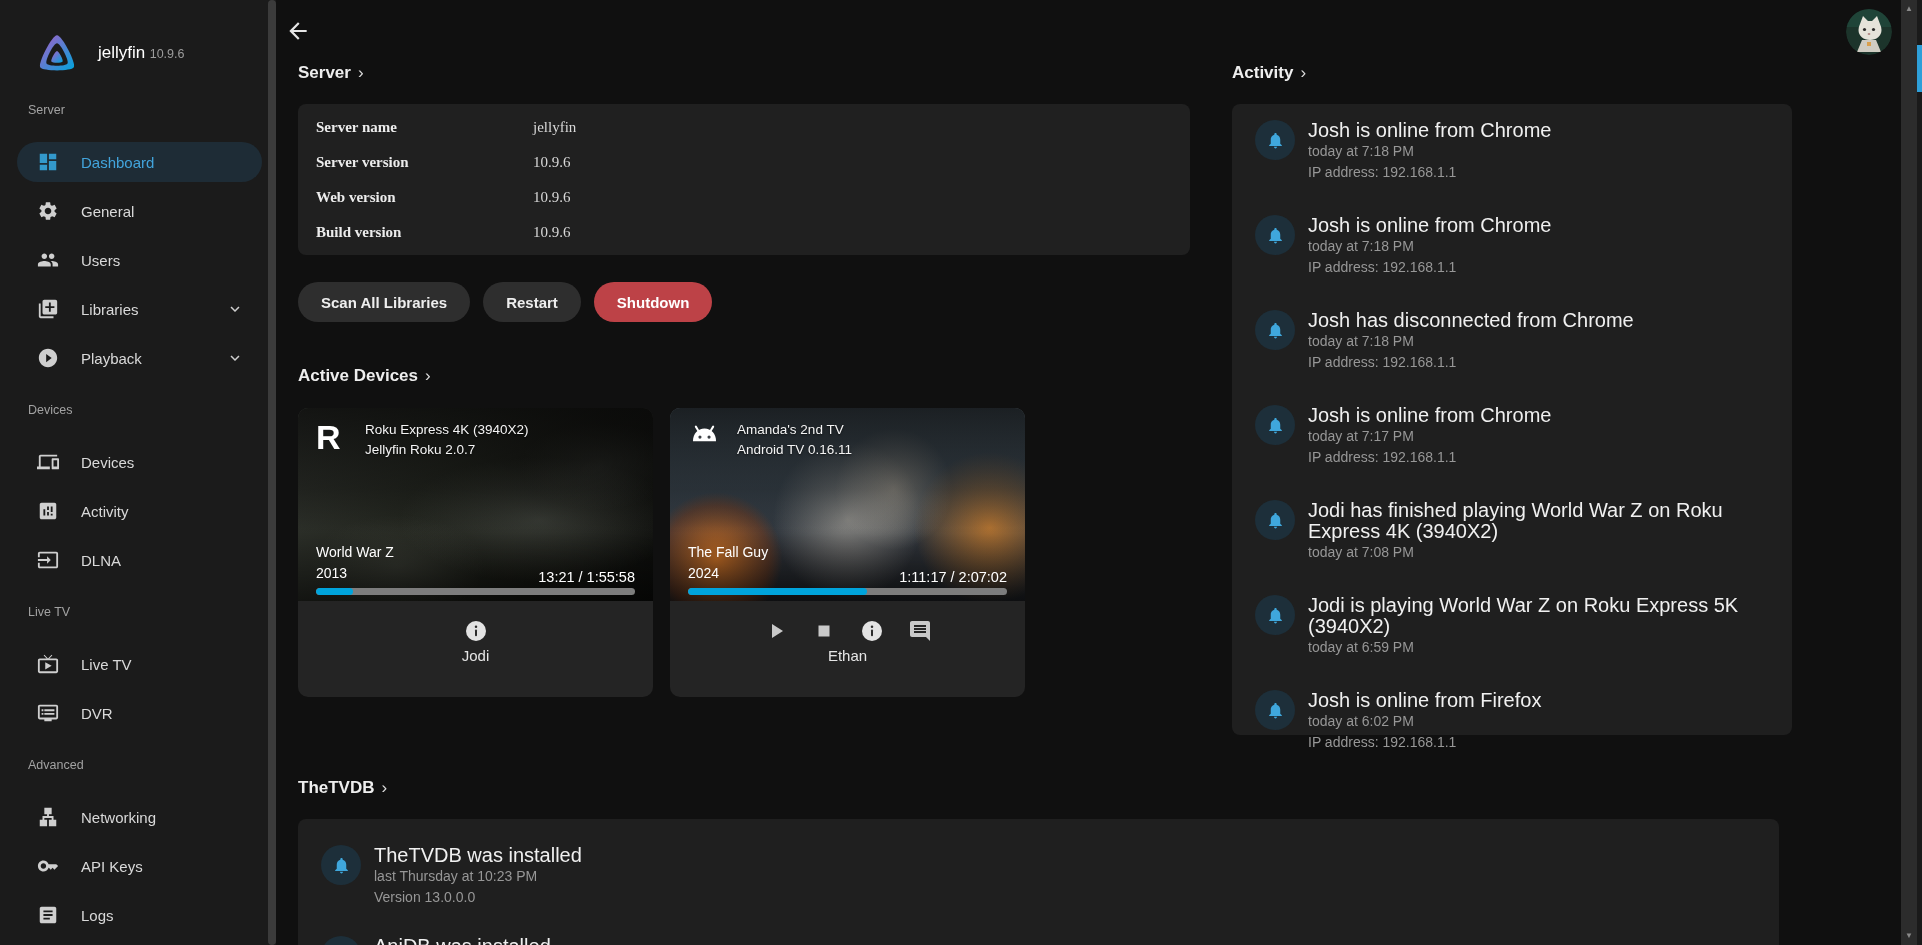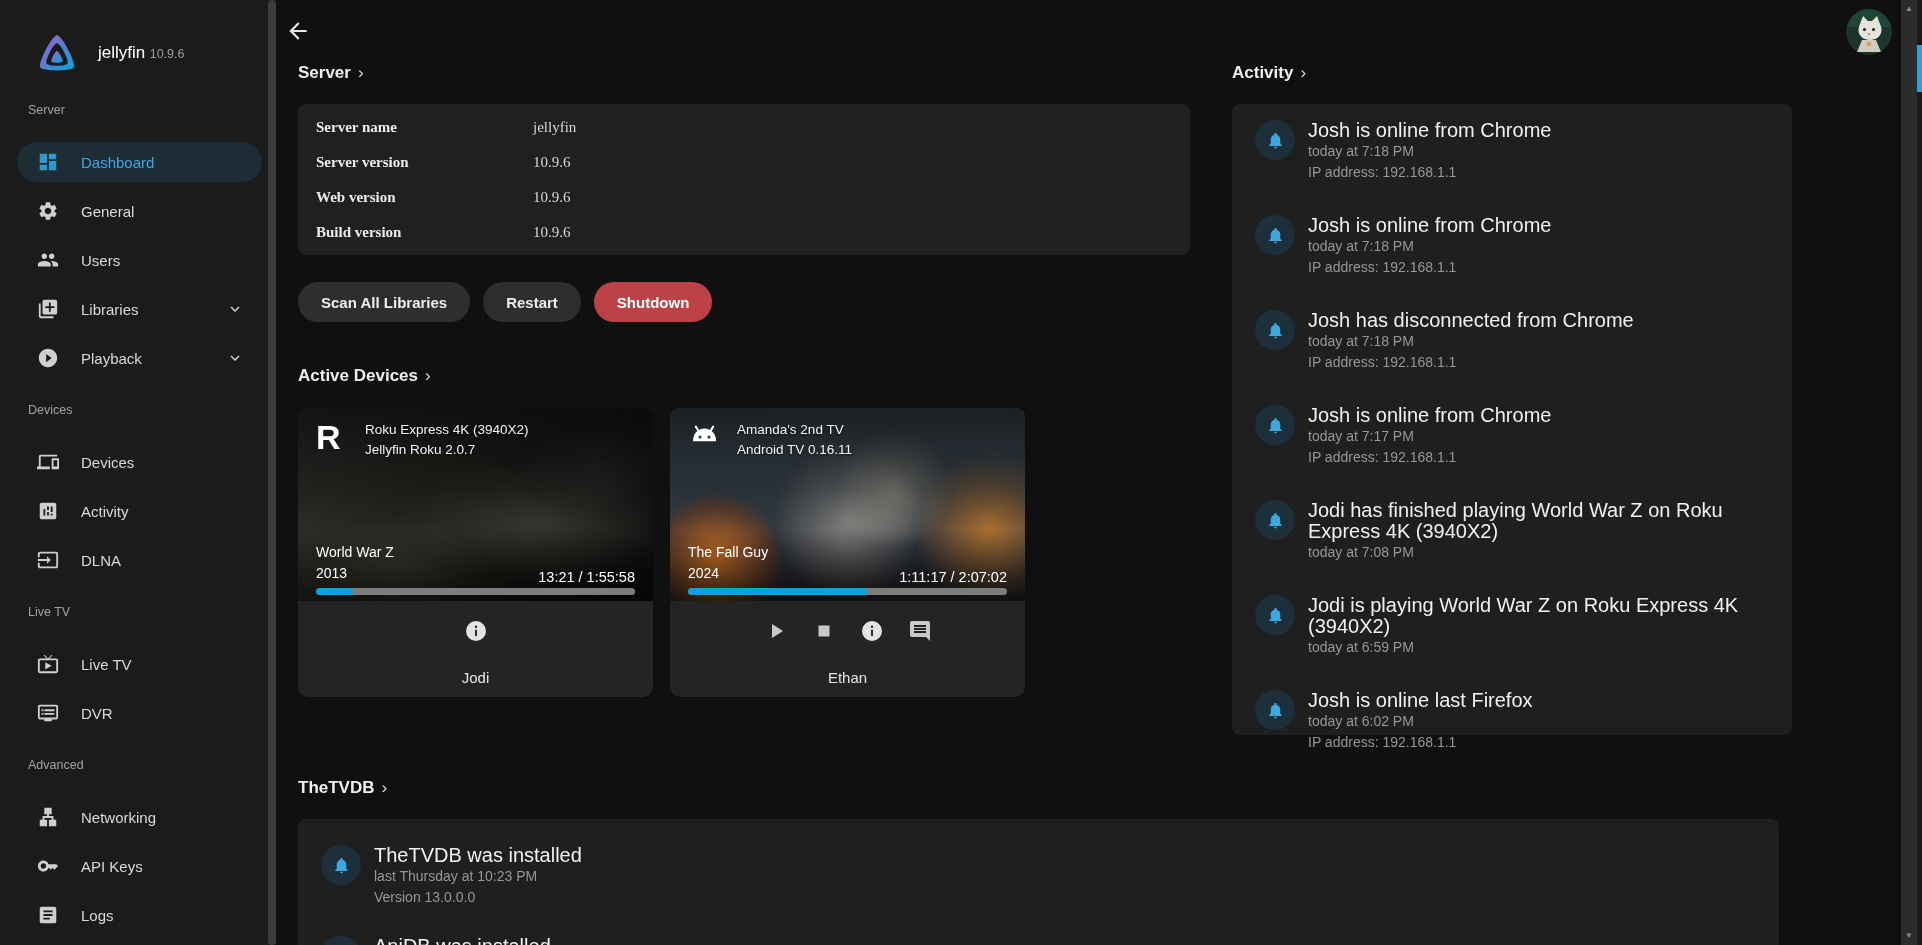--- a/index.html
+++ b/index.html
@@ -100,21 +100,21 @@
   .dev-titles { font-size:13.5px; line-height:1.5; color:#f4f4f4; text-shadow:0 1px 2px rgba(0,0,0,.6); }
   .media-info { position:absolute; z-index:2; left:18px; right:18px; bottom:16px; display:flex; justify-content:space-between; align-items:flex-end; }
   .media-ty { font-size:14px; line-height:1.55; color:#ffffff; }
   .media-time { font-size:14.5px; color:#ffffff; }
   .progress { position:absolute; z-index:2; left:18px; right:18px; bottom:6px; height:7px; border-radius:4px; background:#7d7d7d; overflow:hidden; }
   .progress-fill { height:100%; background:#00a4dc; border-radius:4px; }
   .dev-foot { height:96px; text-align:center; }
   .controls { display:flex; justify-content:center; gap:22px; padding-top:17px; }
   .ctrl-btn { background:none; border:none; width:26px; height:26px; color:#c9c9c9; cursor:pointer; padding:0; }
   .ctrl-btn svg { width:24px; height:24px; display:block; margin:0 auto; }
-  .dev-user { margin-top:25px; font-size:15px; color:#e6e6e6; }
+  .dev-user { margin-top:3px; font-size:15px; color:#e6e6e6; }
   
   .feed-card { position:absolute; background:#1f1f1f; border-radius:8px; padding:16px 14px 16px 23px; }
   #activity-card { left:982px; top:104px; width:560px; height:631px; }
   #alerts-card { left:48px; top:819px; width:1481px; height:220px; }
   .feed-item { display:flex; gap:13px; margin-bottom:32px; cursor:pointer; }
   .feed-avatar {
     width:40px; height:40px; min-width:40px; border-radius:50%;
     background:#1d2f3a; display:flex; align-items:center; justify-content:center; color:#3fa7dc;
   }
   .feed-avatar svg { width:19px; height:19px; }
@@ -499,32 +499,32 @@
           <div class="feed-sub">today at 7:08 PM</div>
         </div>
       </div>
       <div class="feed-item">
         <span class="feed-avatar">
           <svg viewBox="0 0 24 24">
             <path fill="currentColor" d="M12 22c1.1 0 2-.9 2-2h-4c0 1.1.89 2 2 2zm6-6v-5c0-3.07-1.64-5.64-4.5-6.32V4c0-.83-.67-1.5-1.5-1.5s-1.5.67-1.5 1.5v.68C7.63 5.36 6 7.92 6 11v5l-2 2v1h16v-1l-2-2z"></path>
           </svg>
         </span>
         <div class="feed-text">
-          <div class="feed-title">Jodi is playing World War Z on Roku Express 4K (3940X2)</div>
+          <div class="feed-title">Jodi is playing World War Z on Roku Express 5K (3940X2)</div>
           <div class="feed-sub">today at 6:59 PM</div>
         </div>
       </div>
       <div class="feed-item">
         <span class="feed-avatar">
           <svg viewBox="0 0 24 24">
             <path fill="currentColor" d="M12 22c1.1 0 2-.9 2-2h-4c0 1.1.89 2 2 2zm6-6v-5c0-3.07-1.64-5.64-4.5-6.32V4c0-.83-.67-1.5-1.5-1.5s-1.5.67-1.5 1.5v.68C7.63 5.36 6 7.92 6 11v5l-2 2v1h16v-1l-2-2z"></path>
           </svg>
         </span>
         <div class="feed-text">
-          <div class="feed-title">Josh is online last Firefox</div>
+          <div class="feed-title">Josh is online from Firefox</div>
           <div class="feed-sub">today at 6:02 PM</div>
           <div class="feed-sub">IP address: 192.168.1.1</div>
         </div>
       </div>
     </div>
 </div>
 
 <div class="scroll-track">
   <div class="scroll-arrow up">▲</div>
   <div class="scroll-arrow down">▼</div>

